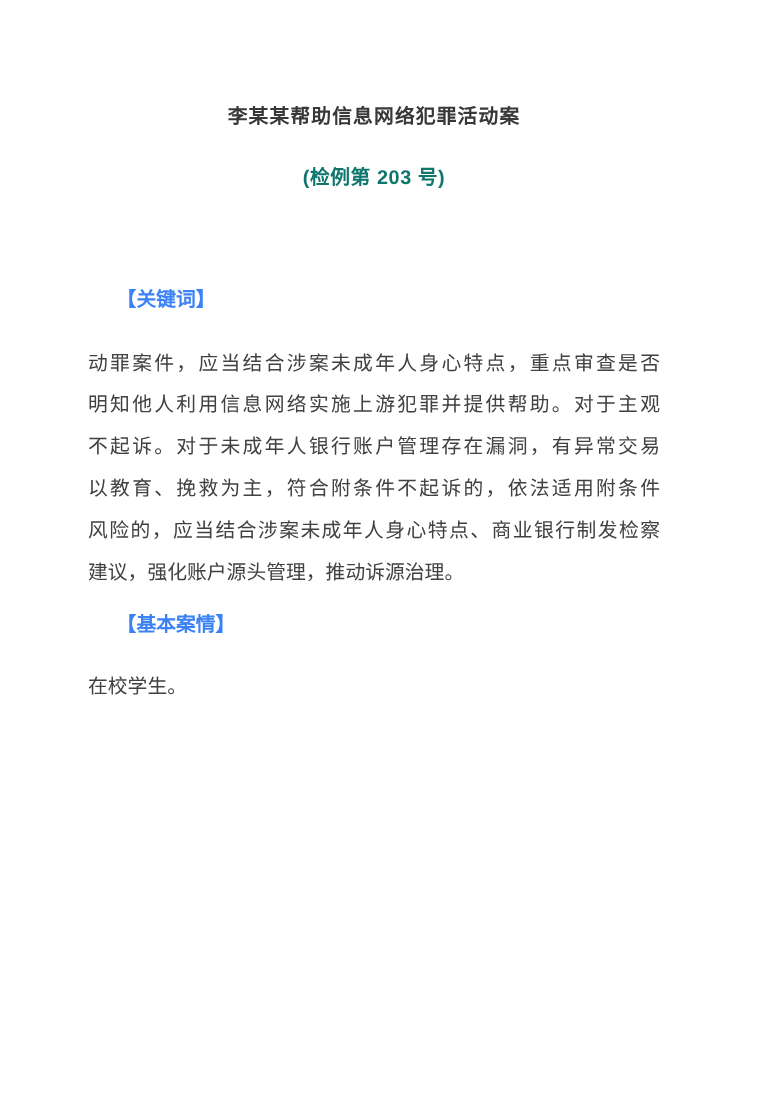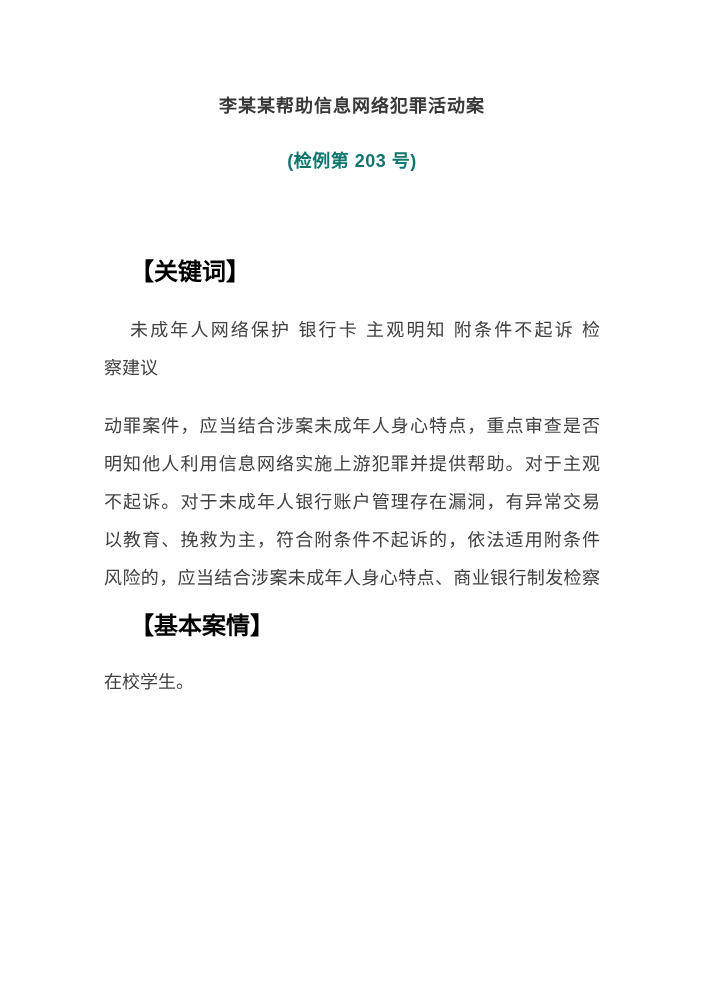--- a/index.html
+++ b/index.html
@@ -10,45 +10,45 @@
   .page {
     position: relative;
     width: 707px;
     height: 999px;
     background: #ffffff;
     overflow: hidden;
     font-family: "Liberation Sans", sans-serif;
     color: #414141;
   }
   .content {
-    padding: 87px 107px 0 104px; 
+    padding: 87px 107px 0 80px; 
   }
   .doc-title {
     font-size: 18px;
     line-height: 38px;
     font-weight: bold;
     letter-spacing: 1px;
     text-align: center;
     color: #383838;
   }
   .doc-subtitle {
     margin-top: 17px;
     font-size: 18px;
     line-height: 38px;
     font-weight: bold;
     letter-spacing: 0.5px;
     text-align: center;
     color: #0f766e;
   }
   .sec-heading {
-    font-size: 24px;
+    font-size: 18px;
     line-height: 38px;
     font-weight: bold;
     text-indent: 26px;
-    color: #000000;
+    color: #3b82f6;
   }
   .para {
     font-size: 18px;
     line-height: 38px;
   }
   .para .line {
     min-height: 38px;
   }
   .para .line.first {
     text-indent: 26px;
@@ -70,31 +70,28 @@
 <body>
 
 <div class="page">
   <div class="content">
 
     <div class="doc-title">李某某帮助信息网络犯罪活动案</div>
 
     <div class="doc-subtitle">(检例第 203 号)</div>
 
     <div class="sec-heading mt-h1">【关键词】</div>
-    <div class="para mt-p1">
-      <div class="line first j">未成年人网络保护 银行卡 主观明知 附条件不起诉 检</div>
-      <div class="line">察建议</div>
-    </div>
 
     <div class="para mt-p2">
       <div class="line j">动罪案件，应当结合涉案未成年人身心特点，重点审查是否</div>
       <div class="line j">明知他人利用信息网络实施上游犯罪并提供帮助。对于主观</div>
       <div class="line j">不起诉。对于未成年人银行账户管理存在漏洞，有异常交易</div>
       <div class="line j">以教育、挽救为主，符合附条件不起诉的，依法适用附条件</div>
       <div class="line j">风险的，应当结合涉案未成年人身心特点、商业银行制发检察</div>
+      <div class="line">建议，强化账户源头管理，推动诉源治理。</div>
     </div>
 
     <div class="sec-heading mt-h3">【基本案情】</div>
     <div class="para mt-p3">
       <div class="line">在校学生。</div>
     </div>
 
   </div>
 </div>
 

